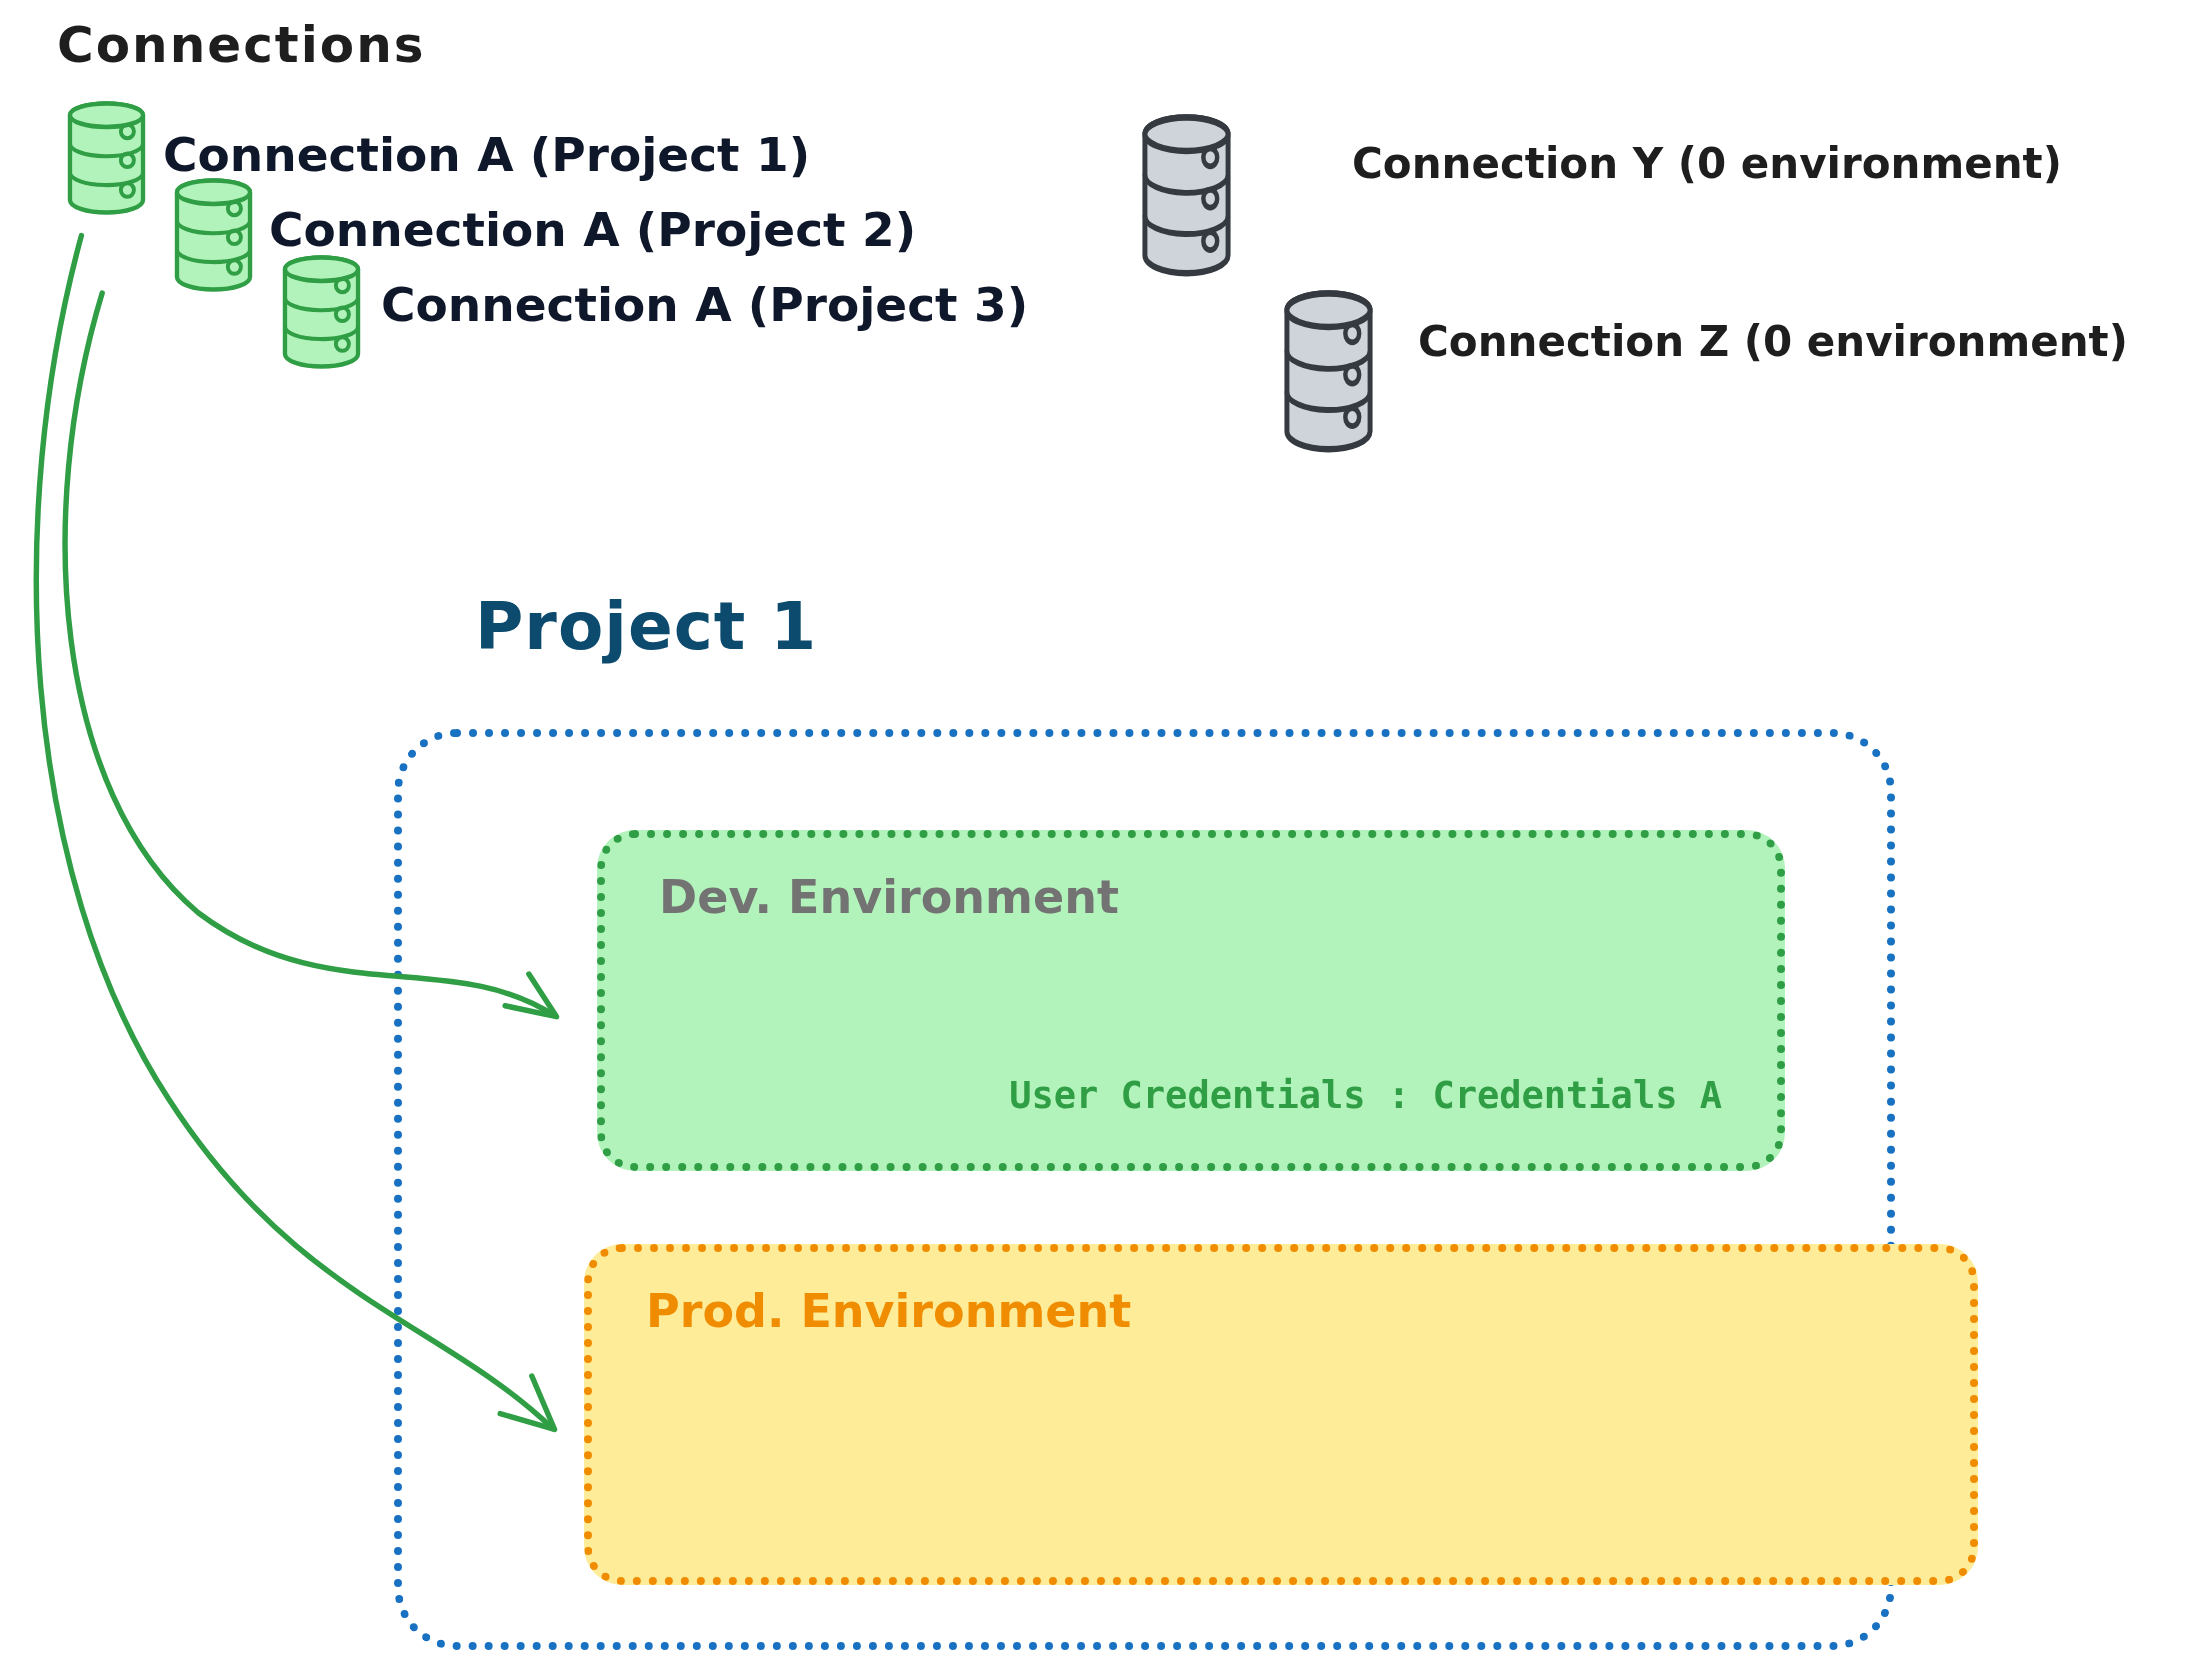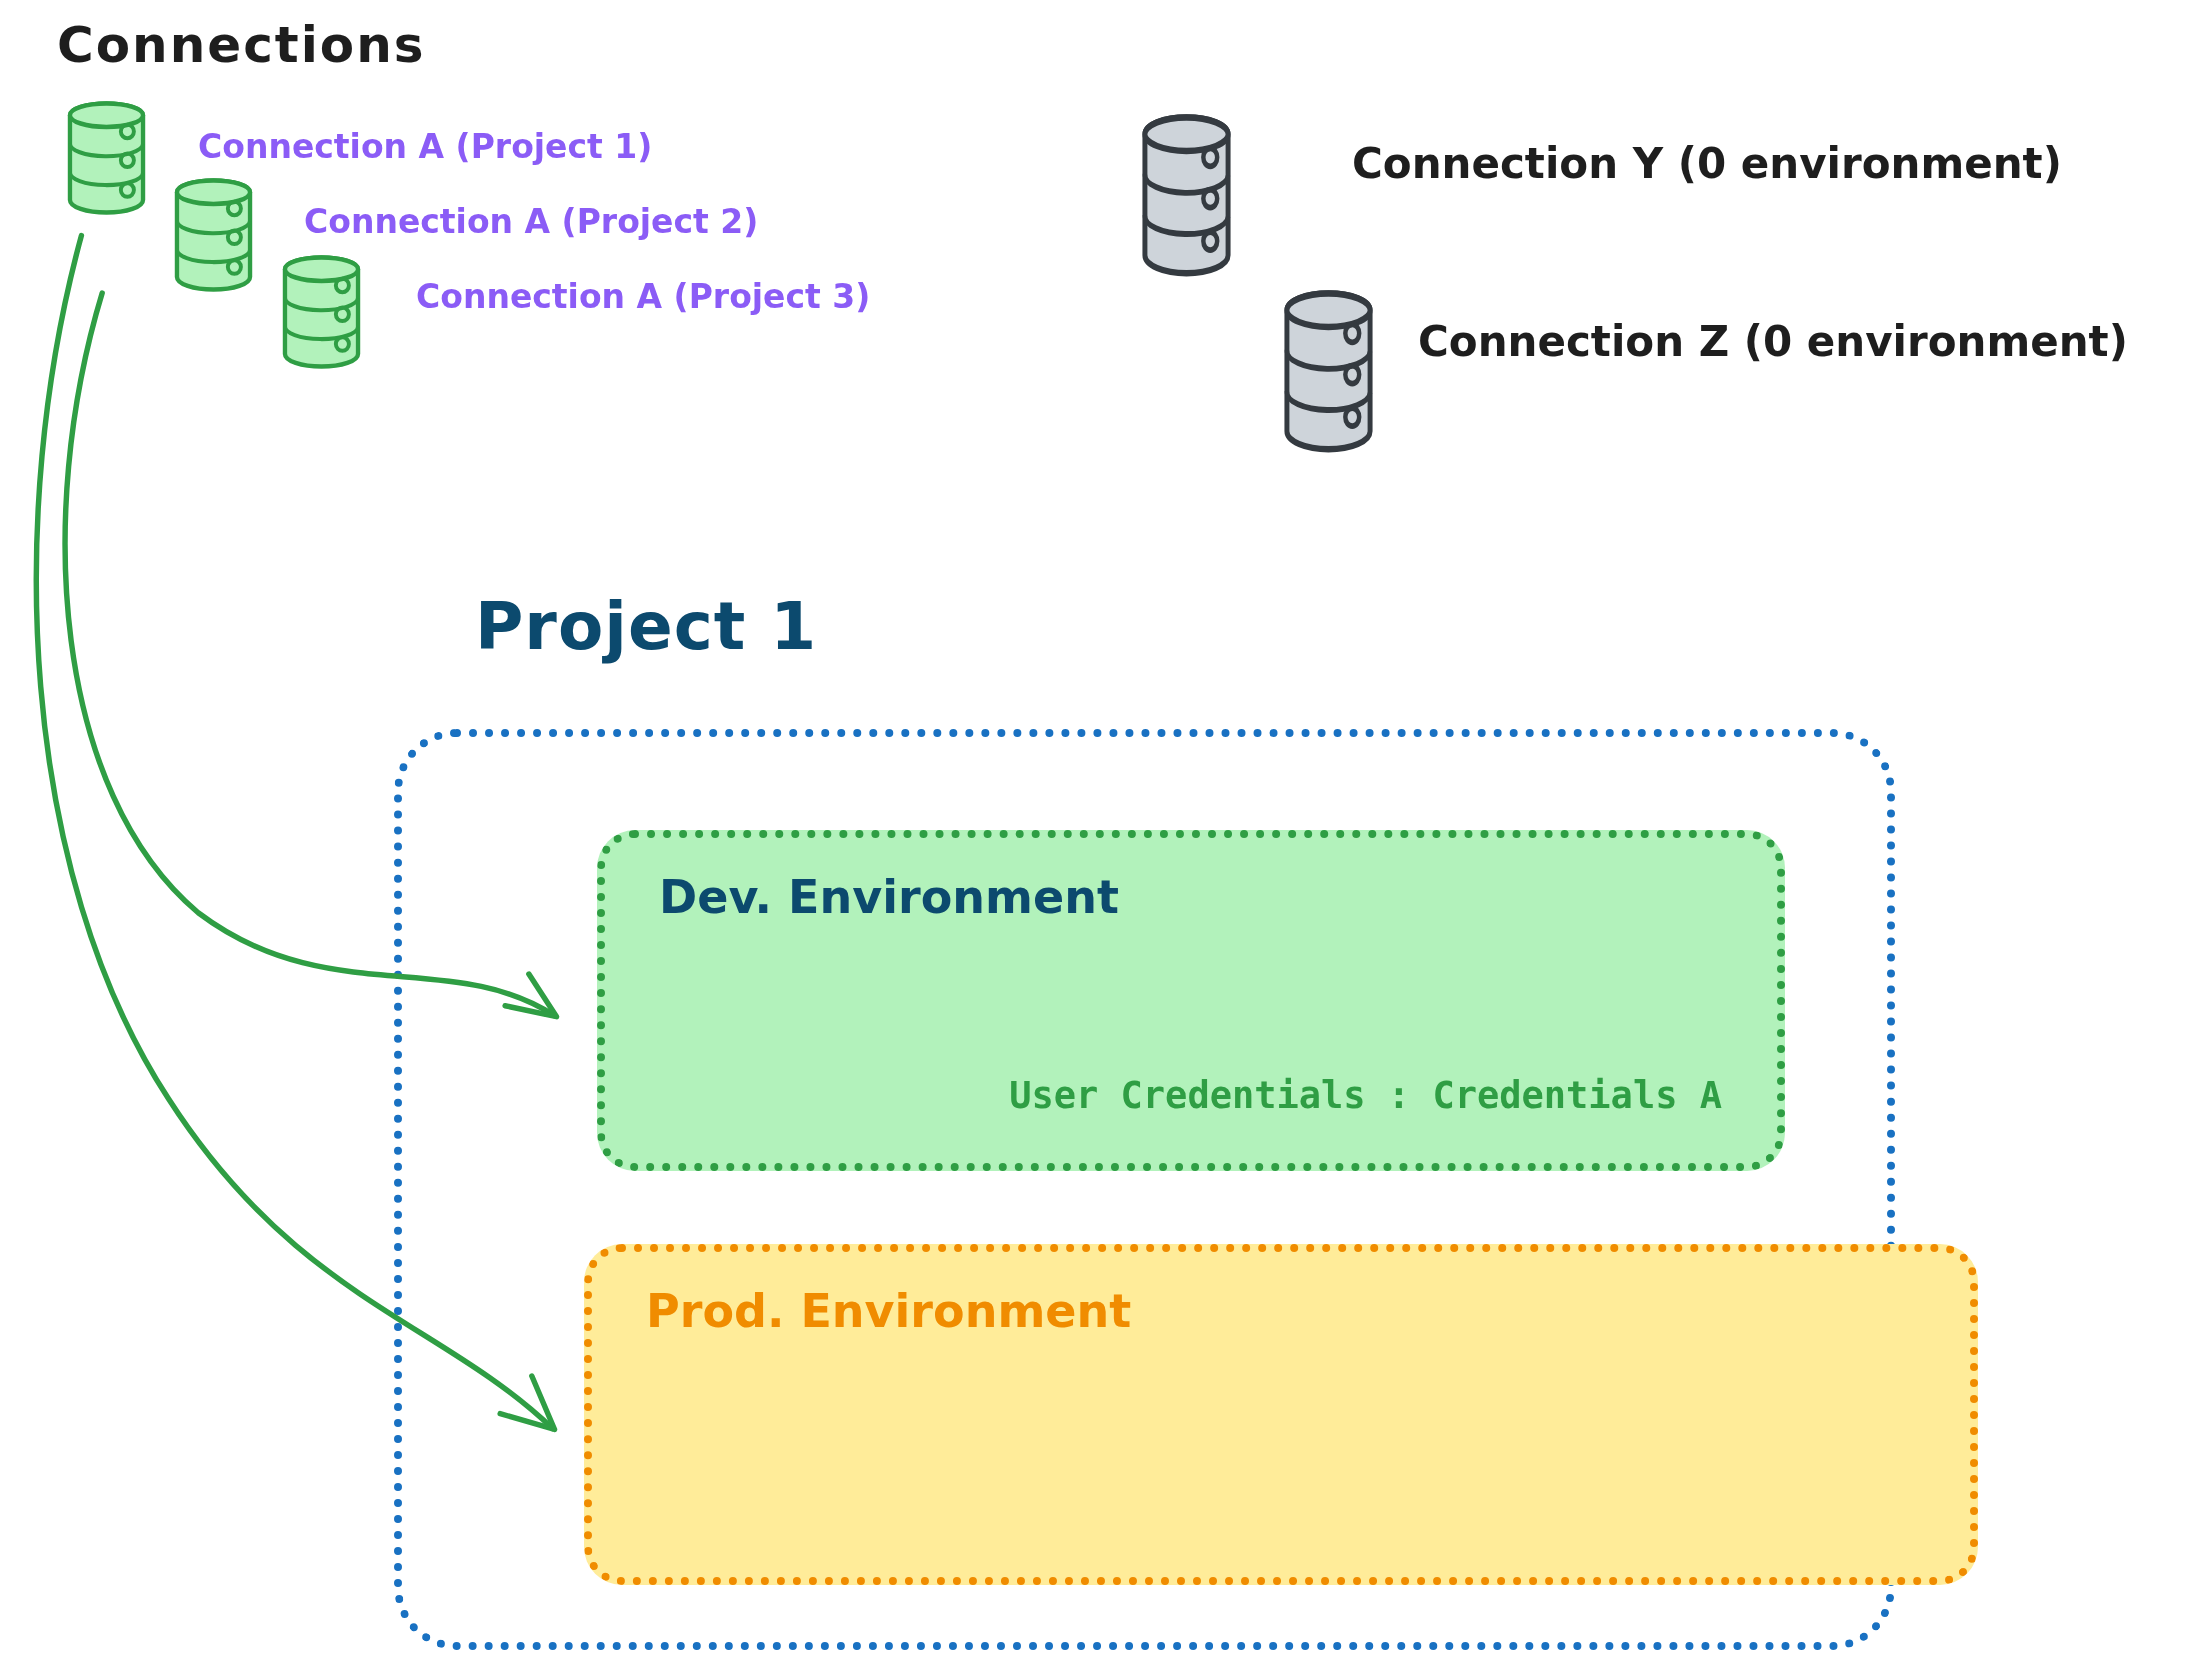--- a/index.html
+++ b/index.html
@@ -20,25 +20,24 @@
 
   .diagram-title {
     left: 57px; top: 16px;
     font-size: 50px;
     font-weight: bold;
     color: #1e1e1e;
     letter-spacing: 2px;
   }
 
   .conn-label-green {
-    font-size: 33px;
+    font-size: 47px;
     font-weight: 600;
-    color: #8b5cf6;
-    white-space: nowrap;
-    margin-left: 35px;
+    color: #0f172a;
+    white-space: nowrap;
   }
   .conn-label-black {
     font-size: 42px;
     font-weight: 600;
     color: #1e1e1e;
     white-space: nowrap;
   }
 
   .project-title {
     left: 475px; top: 588px;
@@ -74,21 +73,21 @@
     border: 8px dotted #f08c00;
   }
 
   .env-title {
     position: absolute;
     left: 54px; top: 32px;
     font-size: 46px;
     font-weight: 600;
     white-space: nowrap;
   }
-  .dev-box .env-title { color: #0c4a6e; }
+  .dev-box .env-title { color: #737373; }
   .prod-box .env-title { color: #f08c00; }
 
   .mono-mapping {
     position: absolute;
     font-family: "DejaVu Sans Mono", "Liberation Mono", monospace;
     font-weight: bold;
     font-size: 37px;
     line-height: 50px;
     text-align: right;
     white-space: nowrap;

